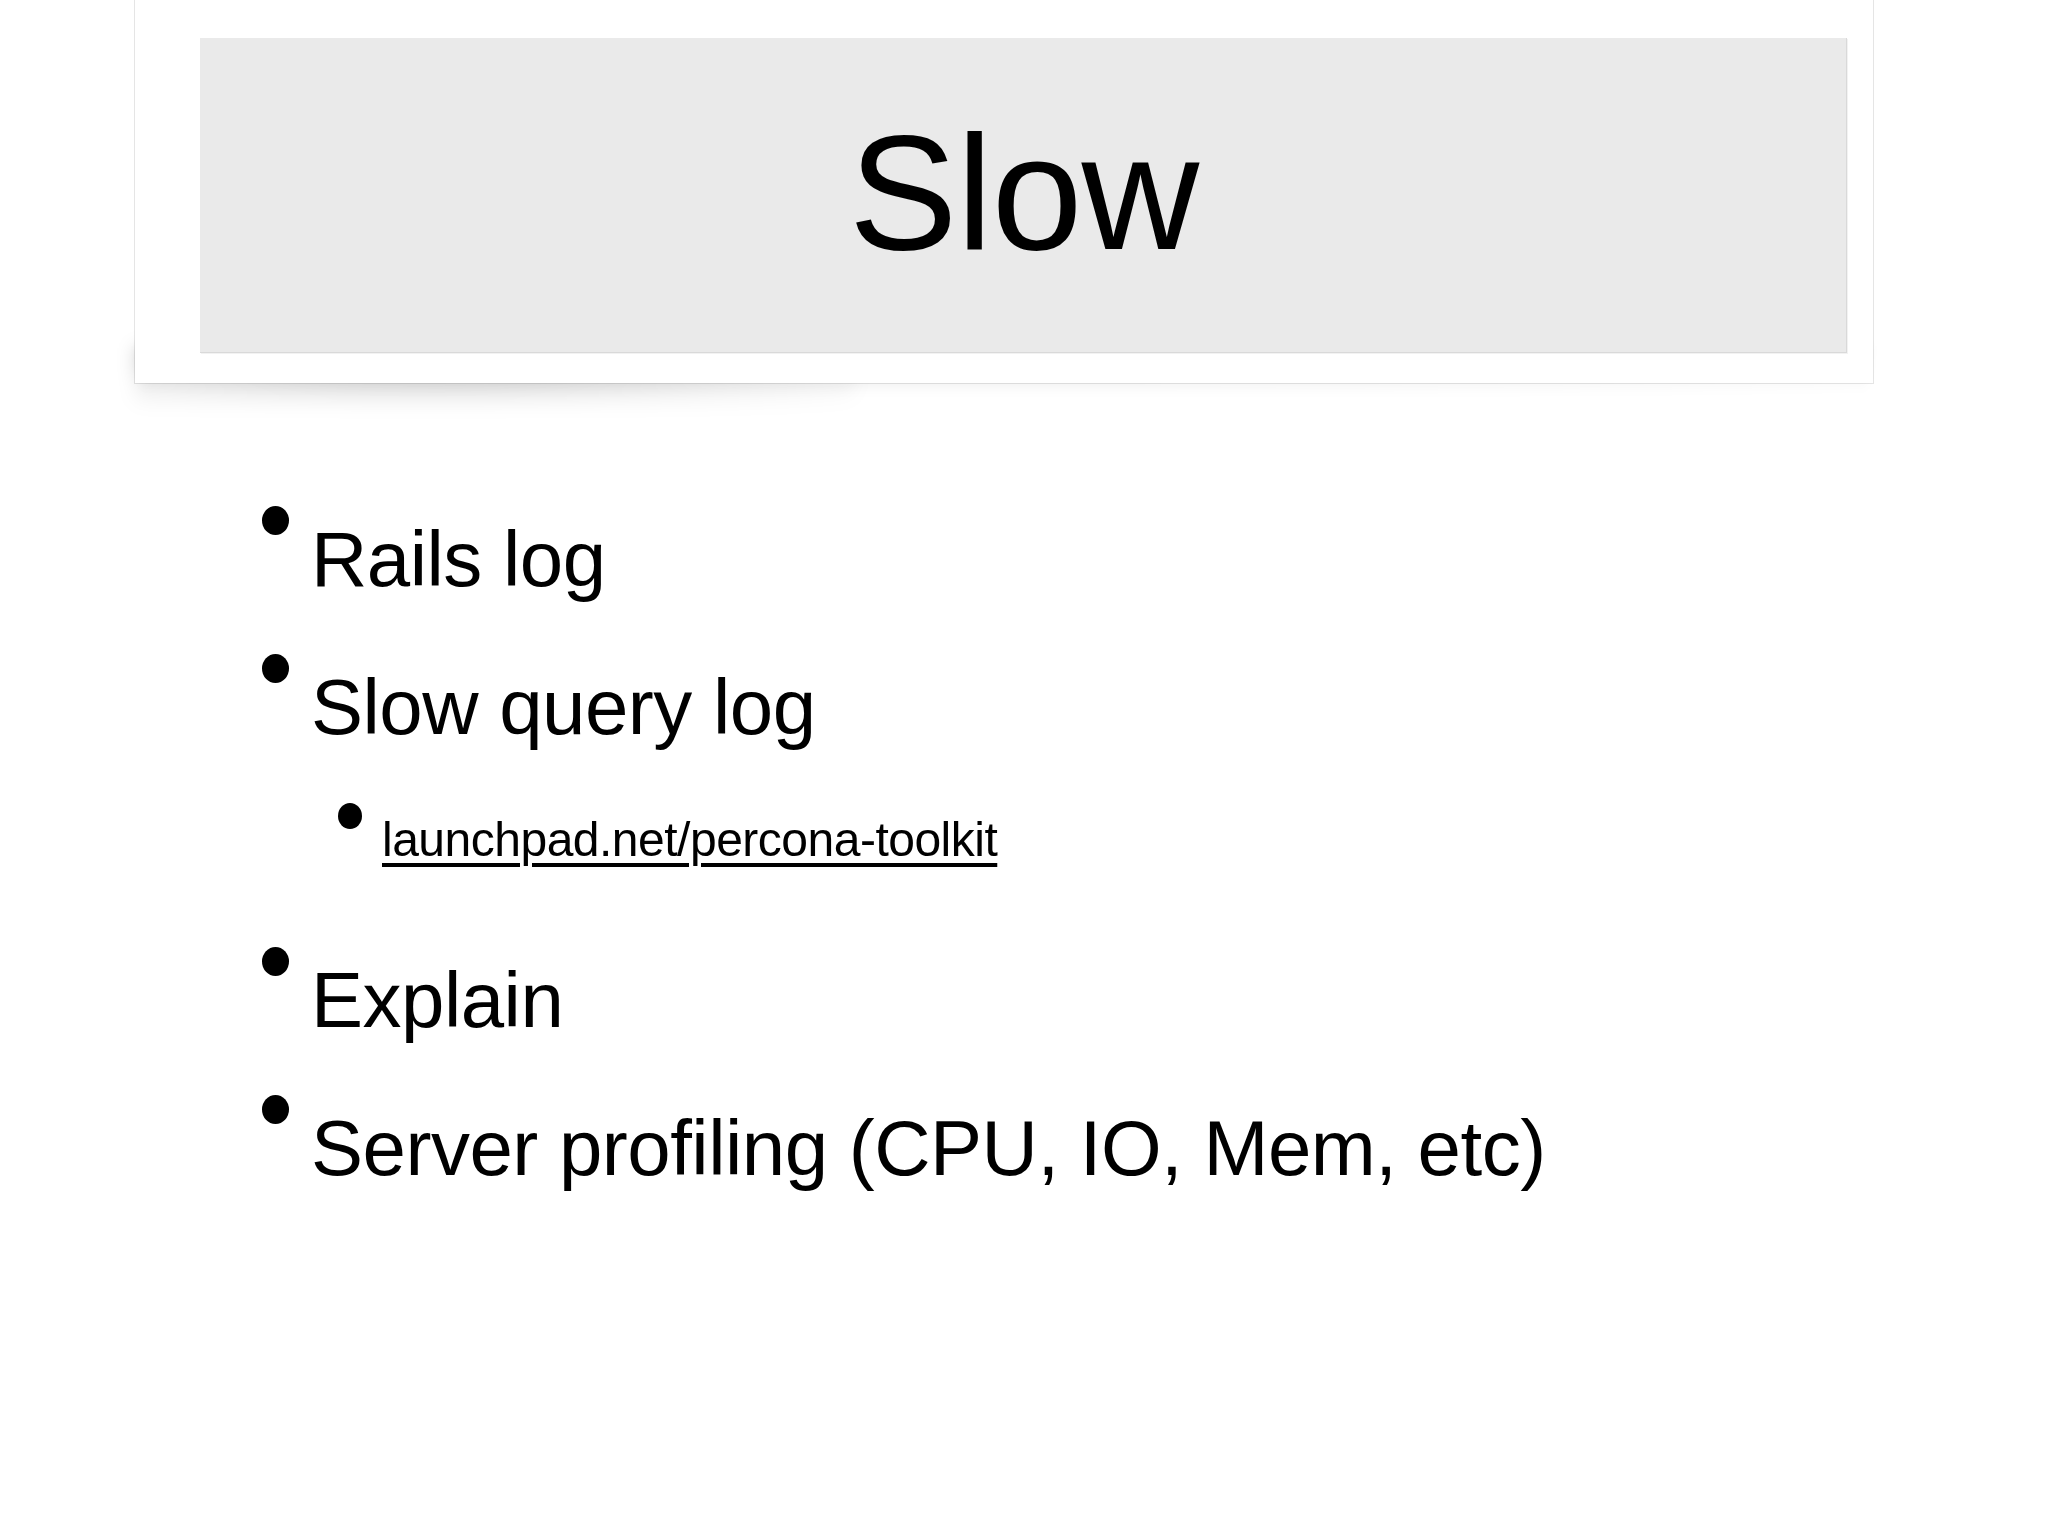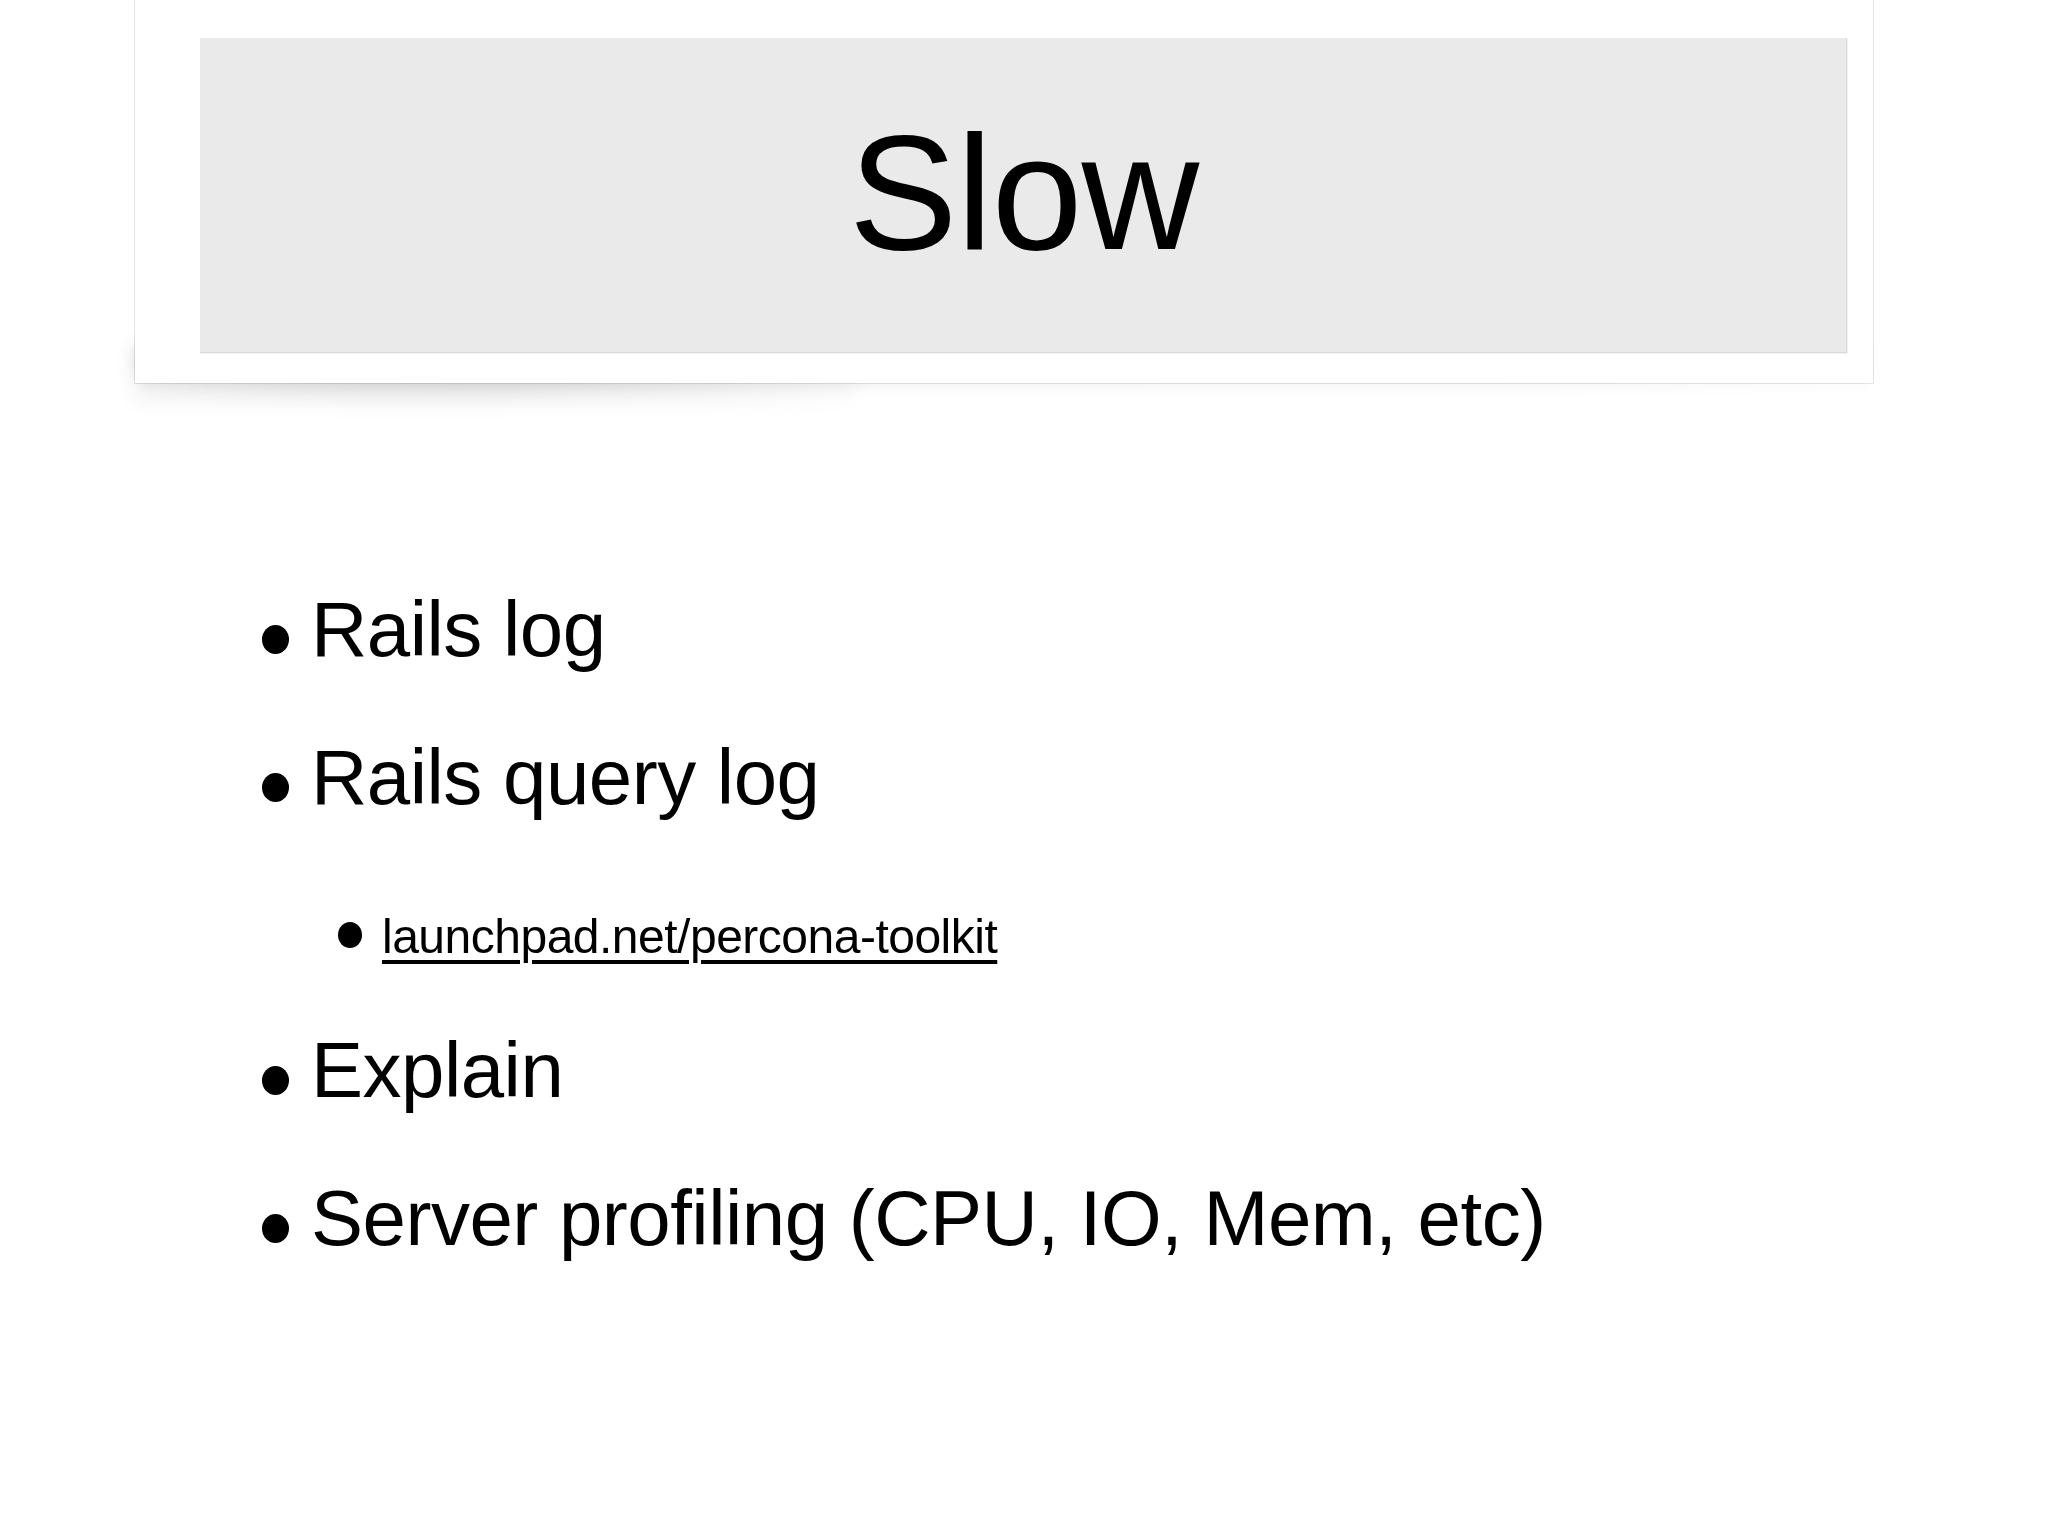--- a/index.html
+++ b/index.html
@@ -104,21 +104,21 @@
   .bullets {
     position: absolute;
     left: 0;
     top: 520px;
     width: 2048px;
   }
 
   .bullet-row {
     position: relative;
     display: flex;
-    align-items: flex-end;
+    align-items: flex-start;
     color: #000000;
   }
 
   .bullet-row.level-1 {
     padding-left: 262px;
     height: 148px;
   }
   .bullet-row.level-2 {
     padding-left: 338px;
     height: 145px;
@@ -182,21 +182,21 @@
 
   <div class="bullets">
 
     <div class="bullet-row level-1">
       <span class="dot"></span>
       <span class="bullet-text">Rails log</span>
     </div>
 
     <div class="bullet-row level-1">
       <span class="dot"></span>
-      <span class="bullet-text">Rails query log</span>
+      <span class="bullet-text">Slow query log</span>
     </div>
 
     <div class="bullet-row level-2">
       <span class="dot"></span>
       <span class="bullet-text link">launchpad.net/percona-toolkit</span>
     </div>
 
     <div class="bullet-row level-1">
       <span class="dot"></span>
       <span class="bullet-text">Explain</span>

